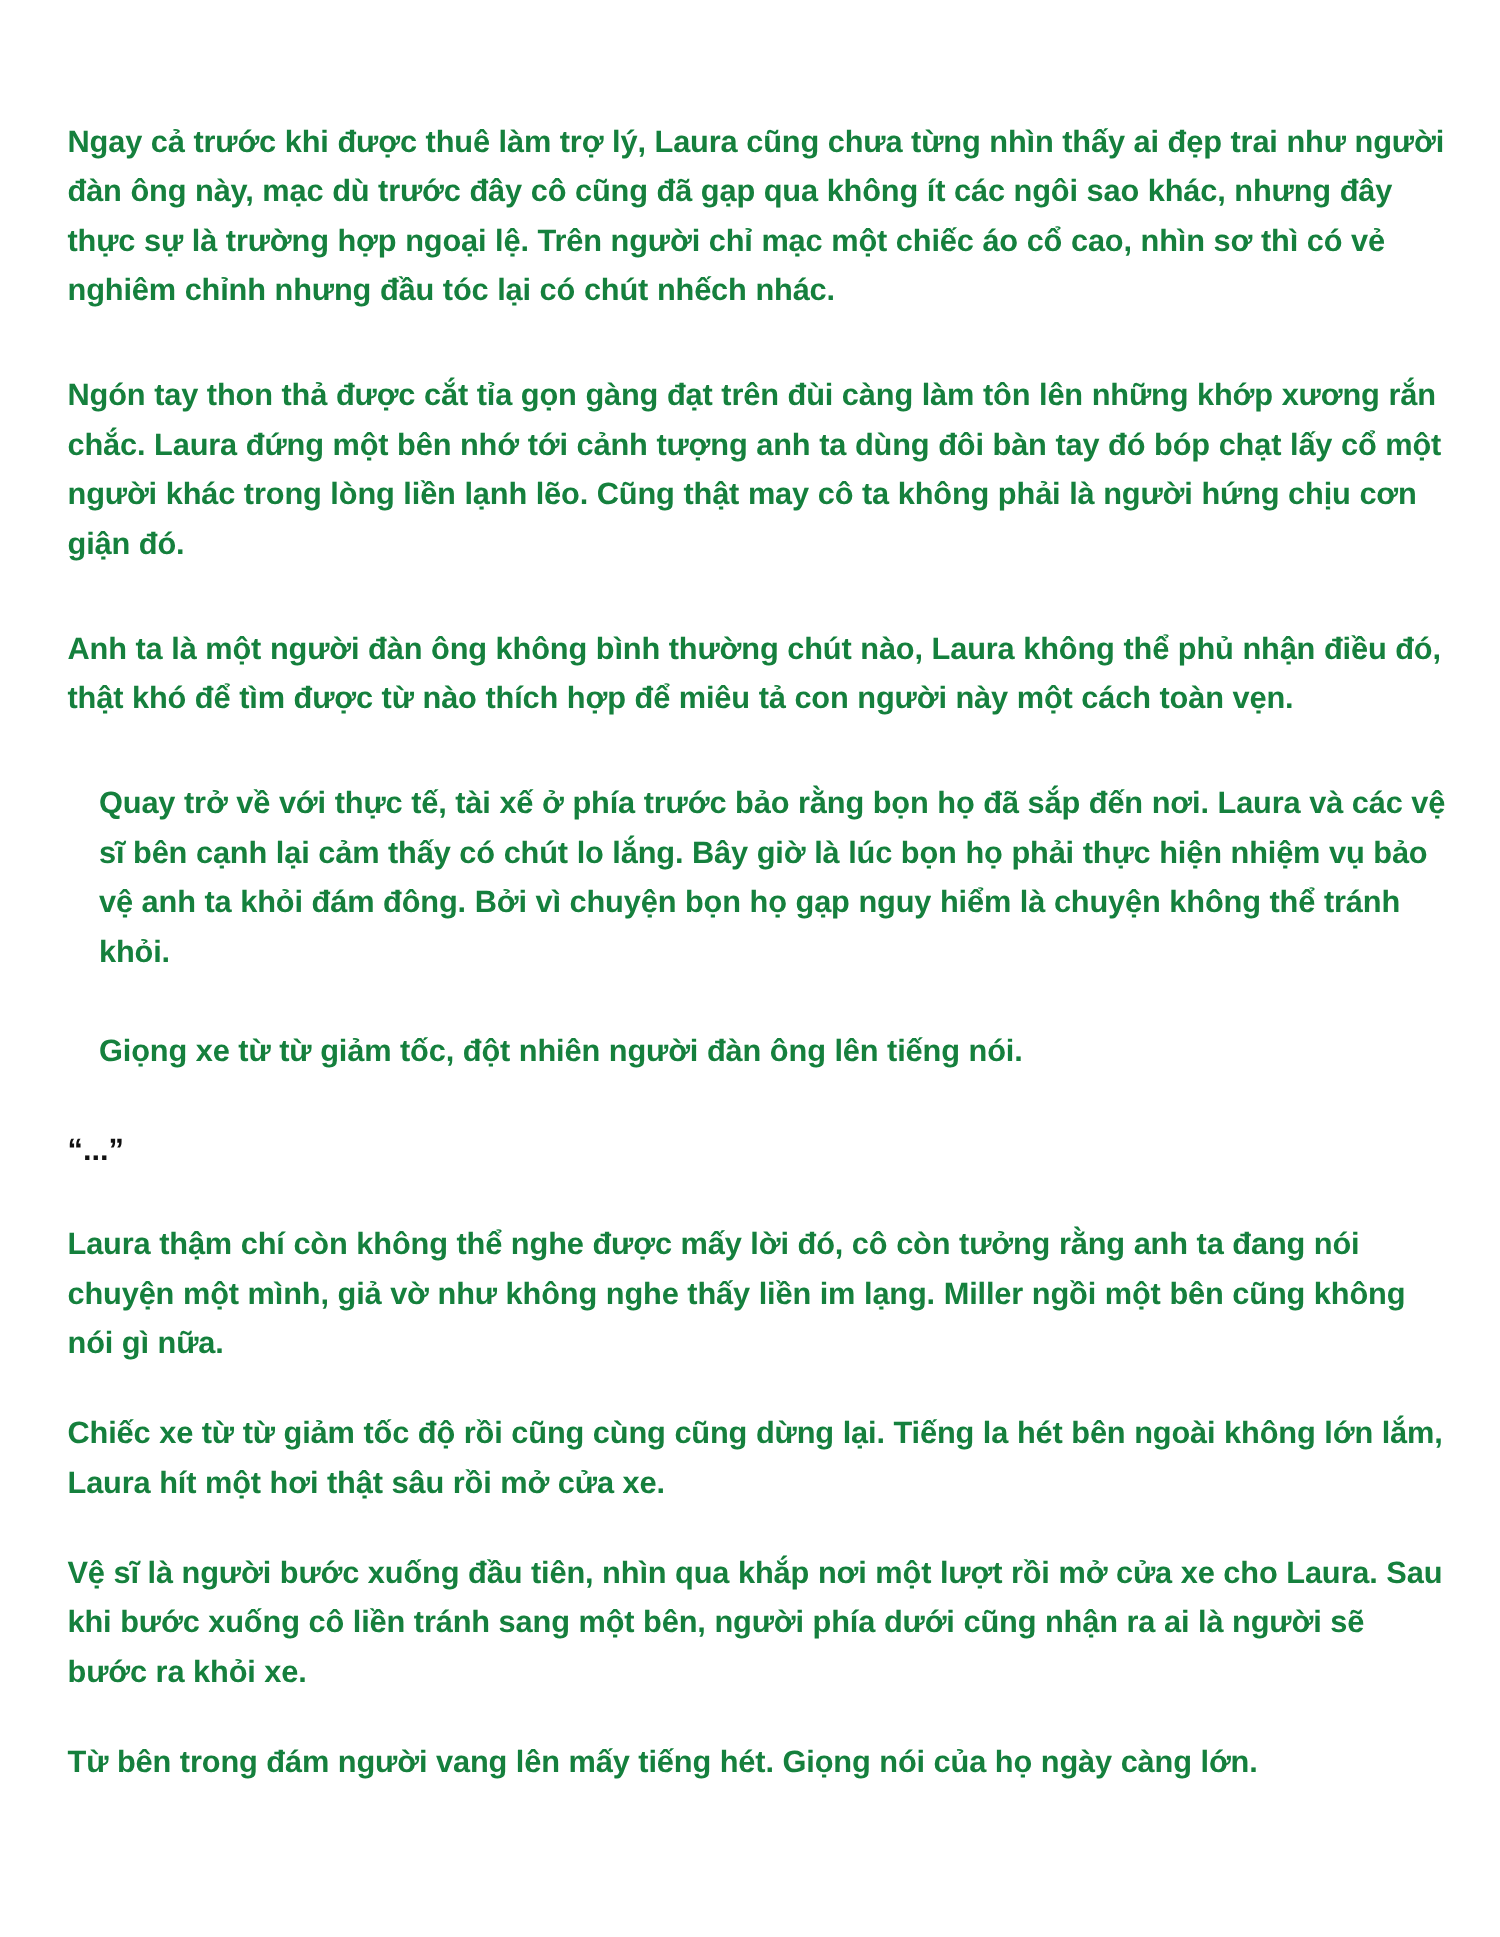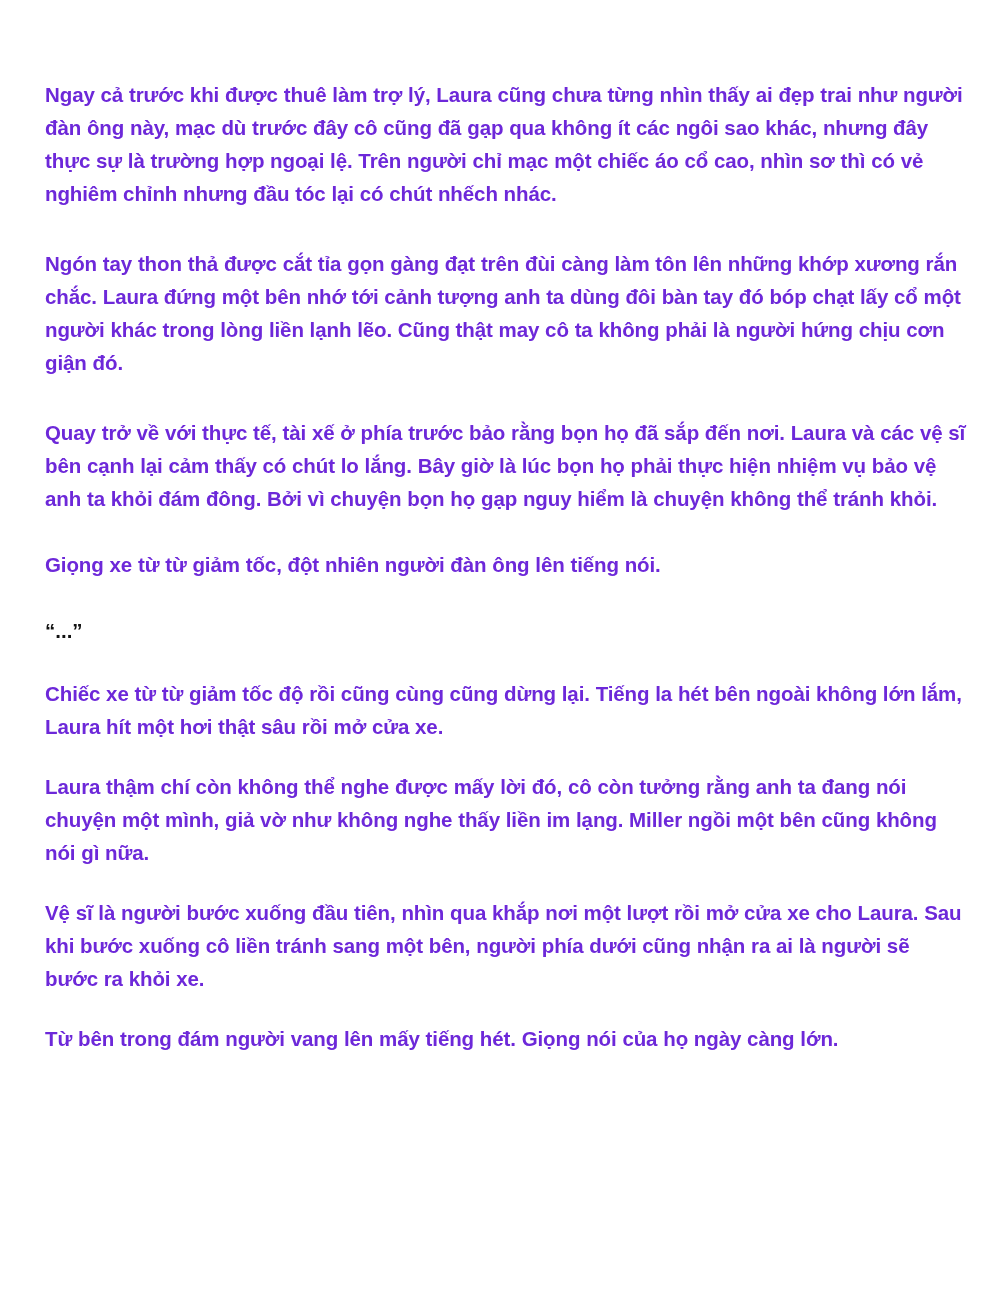--- a/index.html
+++ b/index.html
@@ -23,33 +23,33 @@
     position: absolute;
     left: 45px;
     top: 78px;
     width: 922px;
   }
   .para {
     font-family: "Liberation Sans", "DejaVu Sans", sans-serif;
     font-weight: 700;
     font-size: 20.5px;
     line-height: 33px;
-    color: #6d28d9;
+    color: #15803d;
     letter-spacing: -0.1px;
     word-spacing: 0.2px;
     text-align: left;
     margin: 0 0 26px 0;
     -webkit-font-smoothing: none;
   }
   .para:last-child {
     margin-bottom: 12px;
   }
   
   .gap-lg { margin-bottom: 37px; }
-  .gap-md { margin-bottom: 33px; }
+  .gap-md { margin-bottom: 33px; margin-left: 21px; }
   .gap-sm { margin-bottom: 27px; }
 
   .quote-line {
     font-family: "Liberation Sans", "DejaVu Sans", sans-serif;
     font-weight: 700;
     font-size: 20.5px;
     line-height: 33px;
     color: #111111;
     margin: 0 0 30px 0;
     white-space: pre;
@@ -58,29 +58,30 @@
 </head>
 <body>
 
 <div class="page">
   <div class="content">
 
     <p class="para gap-lg">Ngay cả trước khi được thuê làm trợ lý, Laura cũng chưa từng nhìn thấy ai đẹp trai như người đàn ông này, mạc dù trước đây cô cũng đã gạp qua không ít các ngôi sao khác, nhưng đây thực sự là trường hợp ngoại lệ. Trên người chỉ mạc một chiếc áo cổ cao, nhìn sơ thì có vẻ nghiêm chỉnh nhưng đầu tóc lại có chút nhếch nhác.</p>
 
     <p class="para gap-lg">Ngón tay thon thả được cắt tỉa gọn gàng đạt trên đùi càng làm tôn lên những khớp xương rắn chắc. Laura đứng một bên nhớ tới cảnh tượng anh ta dùng đôi bàn tay đó bóp chạt lấy cổ một người khác trong lòng liền lạnh lẽo. Cũng thật may cô ta không phải là người hứng chịu cơn giận đó.</p>
 
+    <p class="para gap-lg">Anh ta là một người đàn ông không bình thường chút nào, Laura không thể phủ nhận điều đó, thật khó để tìm được từ nào thích hợp để miêu tả con người này một cách toàn vẹn.</p>
 
     <p class="para gap-md">Quay trở về với thực tế, tài xế ở phía trước bảo rằng bọn họ đã sắp đến nơi. Laura và các vệ sĩ bên cạnh lại cảm thấy có chút lo lắng. Bây giờ là lúc bọn họ phải thực hiện nhiệm vụ bảo vệ anh ta khỏi đám đông. Bởi vì chuyện bọn họ gạp nguy hiểm là chuyện không thể tránh khỏi.</p>
 
     <p class="para gap-md">Giọng xe từ từ giảm tốc, đột nhiên người đàn ông lên tiếng nói.</p>
 
     <p class="quote-line">“...”</p>
 
+    <p class="para gap-sm">Laura thậm chí còn không thể nghe được mấy lời đó, cô còn tưởng rằng anh ta đang nói chuyện một mình, giả vờ như không nghe thấy liền im lạng. Miller ngồi một bên cũng không nói gì nữa.</p>
+
     <p class="para gap-sm">Chiếc xe từ từ giảm tốc độ rồi cũng cùng cũng dừng lại. Tiếng la hét bên ngoài không lớn lắm, Laura hít một hơi thật sâu rồi mở cửa xe.</p>
-
-    <p class="para gap-sm">Laura thậm chí còn không thể nghe được mấy lời đó, cô còn tưởng rằng anh ta đang nói chuyện một mình, giả vờ như không nghe thấy liền im lạng. Miller ngồi một bên cũng không nói gì nữa.</p>
 
     <p class="para gap-sm">Vệ sĩ là người bước xuống đầu tiên, nhìn qua khắp nơi một lượt rồi mở cửa xe cho Laura. Sau khi bước xuống cô liền tránh sang một bên, người phía dưới cũng nhận ra ai là người sẽ bước ra khỏi xe.</p>
 
     <p class="para">Từ bên trong đám người vang lên mấy tiếng hét. Giọng nói của họ ngày càng lớn.</p>
 
   </div>
 </div>
 
 </body></html>

